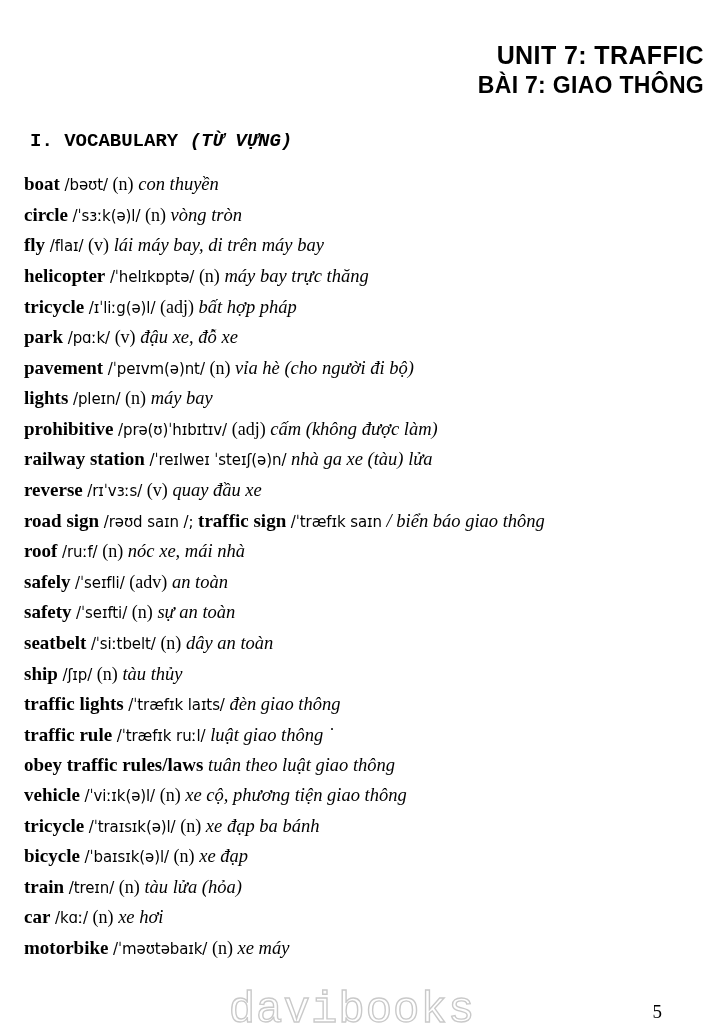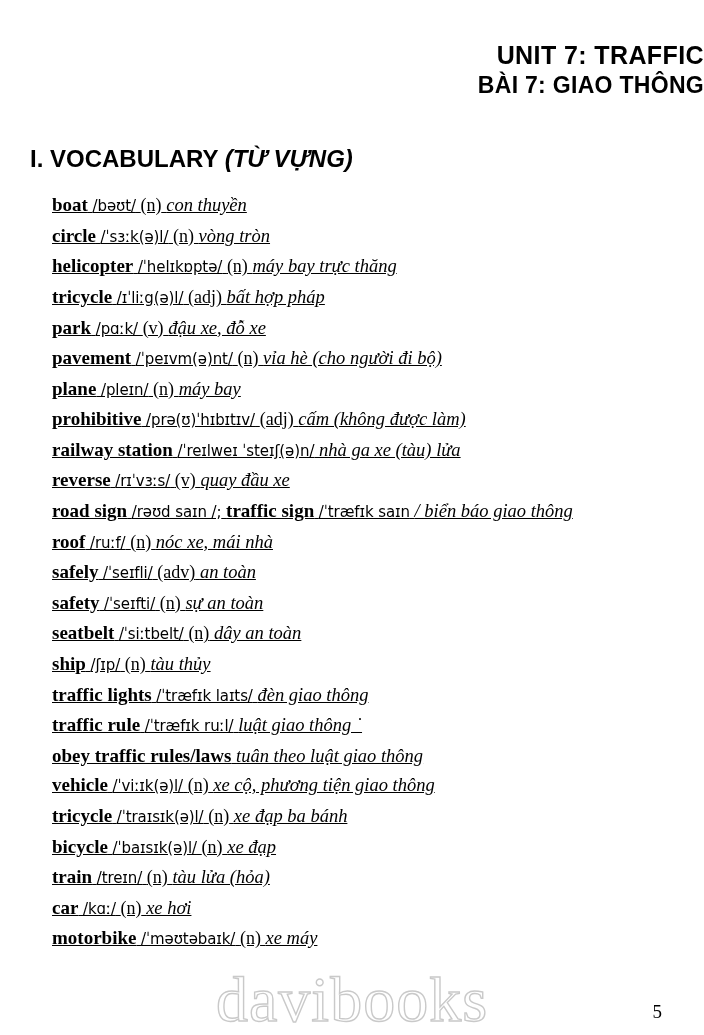--- a/index.html
+++ b/index.html
@@ -34,42 +34,41 @@
     line-height: 1.25;
   }
   .unit-subtitle {
     font-family: Liberation Sans, sans-serif;
     font-weight: bold;
     font-size: 23px;
     letter-spacing: 0.3px;
     line-height: 1.3;
   }
   .section-heading {
-    font-family: Liberation Sans, sans-serif;
-    font-size: 24px;
+    font-family: Liberation Mono, monospace;
+    font-size: 19px;
     font-weight: bold;
-    margin-top: 44px;
+    margin-top: 29px;
     margin-left: 30px;
   }
   .section-heading .viet {
     font-style: italic;
     font-weight: bold;
   }
   .vocab-list {
     margin: 18px 0 0 0;
     padding: 0;
     list-style: none;
   }
   .vocab-item {
-    margin-left: 52px;
+    margin-left: 24px;
     margin-bottom: 1px;
     font-size: 18.5px;
     line-height: 27.6px;
     white-space: nowrap;
-    text-decoration: underline;
   }
   .w {
     font-family: "Liberation Serif", serif;
     font-weight: bold;
     font-size: 19px;
   }
   .ipa {
     font-family: "DejaVu Sans", sans-serif;
     font-size: 15px;
     letter-spacing: -0.1px;
@@ -94,22 +93,22 @@
   .watermark {
     position: absolute;
     left: 0;
     right: 0;
     bottom: 10px;
     text-align: center;
     pointer-events: none;
     user-select: none;
   }
   .wm-main {
-    font-family: Liberation Serif, serif;
-    font-size: 64px;
+    font-family: Liberation Mono, monospace;
+    font-size: 44px;
     letter-spacing: 1px;
     color: transparent;
     -webkit-text-stroke: 1.4px rgba(120,120,120,0.40);
     text-shadow: 0 0 0 rgba(0,0,0,0);
     line-height: 1.0;
   }
   .wm-sub {
     font-family: "Liberation Serif", serif;
     font-size: 27px;
     color: rgba(110,110,110,0.55);
@@ -127,25 +126,26 @@
     <div class="unit-subtitle">BÀI 7: GIAO THÔNG</div>
   </div>
 
   <div class="section-heading">
     <span>I. VOCABULARY </span><span class="viet">(TỪ VỰNG)</span>
   </div>
 
   <ul class="vocab-list" id="vocab-list">
       <li class="vocab-item"><span class="w">boat</span> <span class="ipa">/bəʊt/</span> <span class="pos">(n)</span> <span class="mean">con thuyền</span></li>
       <li class="vocab-item"><span class="w">circle</span> <span class="ipa">/ˈsɜːk(ə)l/</span> <span class="pos">(n)</span> <span class="mean">vòng tròn</span></li>
+      <li class="vocab-item"><span class="w">fly</span> <span class="ipa">/flaɪ/</span> <span class="pos">(v)</span> <span class="mean">lái máy bay, di trên máy bay</span></li>
       <li class="vocab-item"><span class="w">helicopter</span> <span class="ipa">/ˈhelɪkɒptə/</span> <span class="pos">(n)</span> <span class="mean">máy bay trực thăng</span></li>
       <li class="vocab-item"><span class="w">tricycle</span> <span class="ipa">/ɪˈliːg(ə)l/</span> <span class="pos">(adj)</span> <span class="mean">bất hợp pháp</span></li>
       <li class="vocab-item"><span class="w">park</span> <span class="ipa">/pɑːk/</span> <span class="pos">(v)</span> <span class="mean">đậu xe, đỗ xe</span></li>
       <li class="vocab-item"><span class="w">pavement</span> <span class="ipa">/ˈpeɪvm(ə)nt/</span> <span class="pos">(n)</span> <span class="mean">vỉa hè (cho người đi bộ)</span></li>
-      <li class="vocab-item"><span class="w">plane</span> <span class="ipa">/pleɪn/</span> <span class="pos">(n)</span> <span class="mean">máy bay</span></li>
+      <li class="vocab-item"><span class="w">lights</span> <span class="ipa">/pleɪn/</span> <span class="pos">(n)</span> <span class="mean">máy bay</span></li>
       <li class="vocab-item"><span class="w">prohibitive</span> <span class="ipa">/prə(ʊ)ˈhɪbɪtɪv/</span> <span class="pos">(adj)</span> <span class="mean">cấm (không được làm)</span></li>
       <li class="vocab-item"><span class="w">railway station</span> <span class="ipa">/ˈreɪlweɪ ˈsteɪʃ(ə)n/</span> <span class="mean">nhà ga xe (tàu) lửa</span></li>
       <li class="vocab-item"><span class="w">reverse</span> <span class="ipa">/rɪˈvɜːs/</span> <span class="pos">(v)</span> <span class="mean">quay đầu xe</span></li>
       <li class="vocab-item"><span class="w">road sign</span> <span class="ipa">/rəʊd saɪn /;</span> <span class="w">traffic sign</span> <span class="ipa">/ˈtræfɪk saɪn</span> <span class="mean">/ biển báo giao thông</span></li>
       <li class="vocab-item"><span class="w">roof</span> <span class="ipa">/ruːf/</span> <span class="pos">(n)</span> <span class="mean">nóc xe, mái nhà</span></li>
       <li class="vocab-item"><span class="w">safely</span> <span class="ipa">/ˈseɪfli/</span> <span class="pos">(adv)</span> <span class="mean">an toàn</span></li>
       <li class="vocab-item"><span class="w">safety</span> <span class="ipa">/ˈseɪfti/</span> <span class="pos">(n)</span> <span class="mean">sự an toàn</span></li>
       <li class="vocab-item"><span class="w">seatbelt</span> <span class="ipa">/ˈsiːtbelt/</span> <span class="pos">(n)</span> <span class="mean">dây an toàn</span></li>
       <li class="vocab-item"><span class="w">ship</span> <span class="ipa">/ʃɪp/</span> <span class="pos">(n)</span> <span class="mean">tàu thủy</span></li>
       <li class="vocab-item"><span class="w">traffic lights</span> <span class="ipa">/ˈtræfɪk laɪts/</span> <span class="mean">đèn giao thông</span></li>

